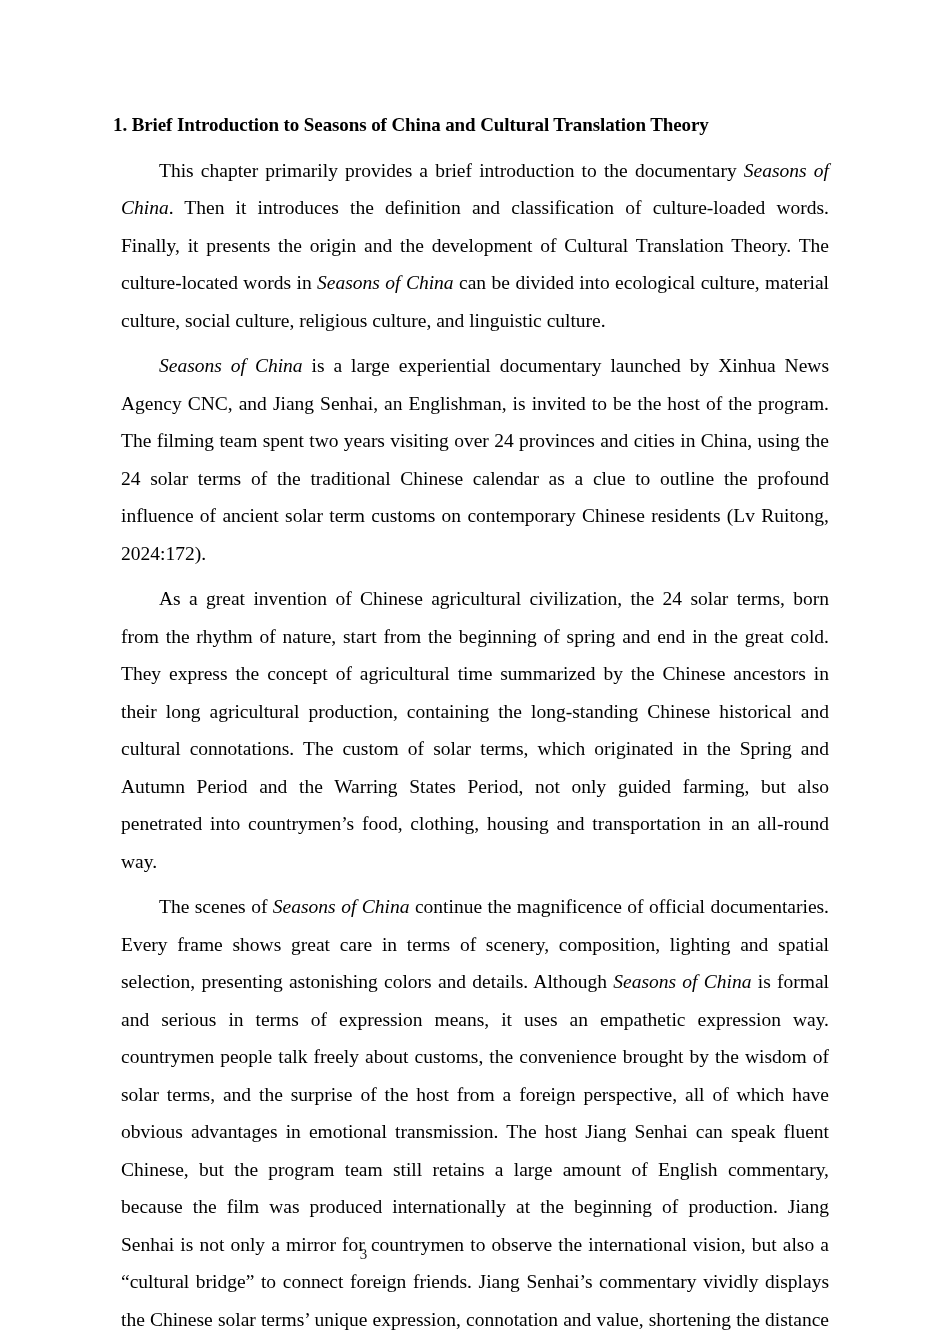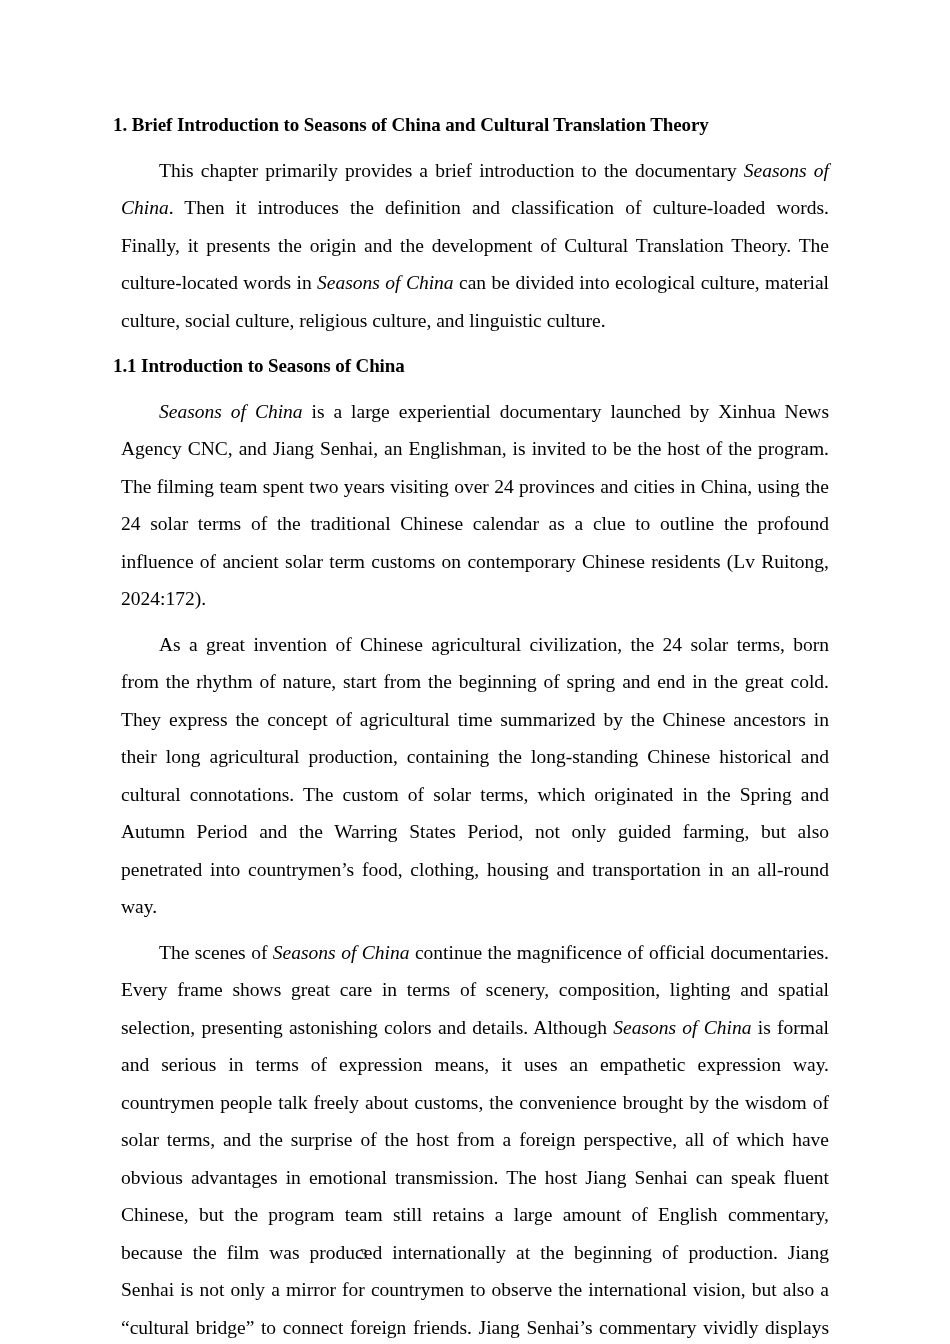--- a/index.html
+++ b/index.html
@@ -56,19 +56,18 @@
     color: #1a1a1a;
   }
 </style>
 </head>
 <body>
 
 <div class="page">
   <div class="content" id="content-root">
       <p class="heading">1. Brief Introduction to Seasons of China and Cultural Translation Theory</p>
       <p class="para"><span>This chapter primarily provides a brief introduction to the documentary </span><i>Seasons of China</i><span>. Then it introduces the definition and classification of culture-loaded words. Finally, it presents the origin and the development of Cultural Translation Theory. The culture-located words in </span><i>Seasons of China</i><span> can be divided into ecological culture, material culture, social culture, religious culture, and linguistic culture.</span></p>
-      <p class="heading">1.1 Introduction to Seasons of China</p>
       <p class="para"><i>Seasons of China</i><span> is a large experiential documentary launched by Xinhua News Agency CNC, and Jiang Senhai, an Englishman, is invited to be the host of the program. The filming team spent two years visiting over 24 provinces and cities in China, using the 24 solar terms of the traditional Chinese calendar as a clue to outline the profound influence of ancient solar term customs on contemporary Chinese residents (Lv Ruitong, 2024:172).</span></p>
       <p class="para"><span>As a great invention of Chinese agricultural civilization, the 24 solar terms, born from the rhythm of nature, start from the beginning of spring and end in the great cold. They express the concept of agricultural time summarized by the Chinese ancestors in their long agricultural production, containing the long-standing Chinese historical and cultural connotations. The custom of solar terms, which originated in the Spring and Autumn Period and the Warring States Period, not only guided farming, but also penetrated into countrymen’s food, clothing, housing and transportation in an all-round way.</span></p>
       <p class="para"><span>The scenes of </span><i>Seasons of China</i><span> continue the magnificence of official documentaries. Every frame shows great care in terms of scenery, composition, lighting and spatial selection, presenting astonishing colors and details. Although </span><i>Seasons of China</i><span> is formal and serious in terms of expression means, it uses an empathetic expression way. countrymen people talk freely about customs, the convenience brought by the wisdom of solar terms, and the surprise of the host from a foreign perspective, all of which have obvious advantages in emotional transmission. The host Jiang Senhai can speak fluent Chinese, but the program team still retains a large amount of English commentary, because the film was produced internationally at the beginning of production. Jiang Senhai is not only a mirror for countrymen to observe the international vision, but also a “cultural bridge” to connect foreign friends. Jiang Senhai’s commentary vividly displays the Chinese solar terms’ unique expression, connotation and value, shortening the distance between different cultures. While stimulating the audience’s</span></p>
     </div>
   <div class="page-number">3</div>
 </div>
 
 </body></html>

